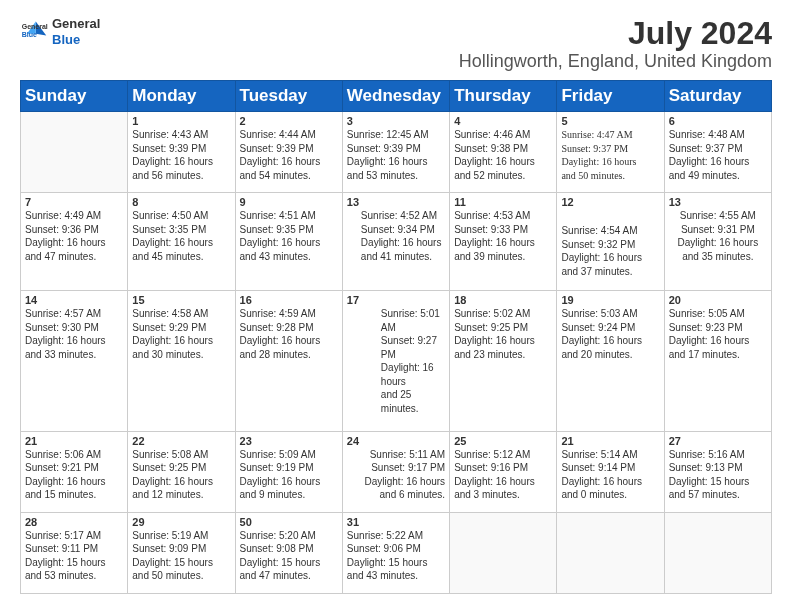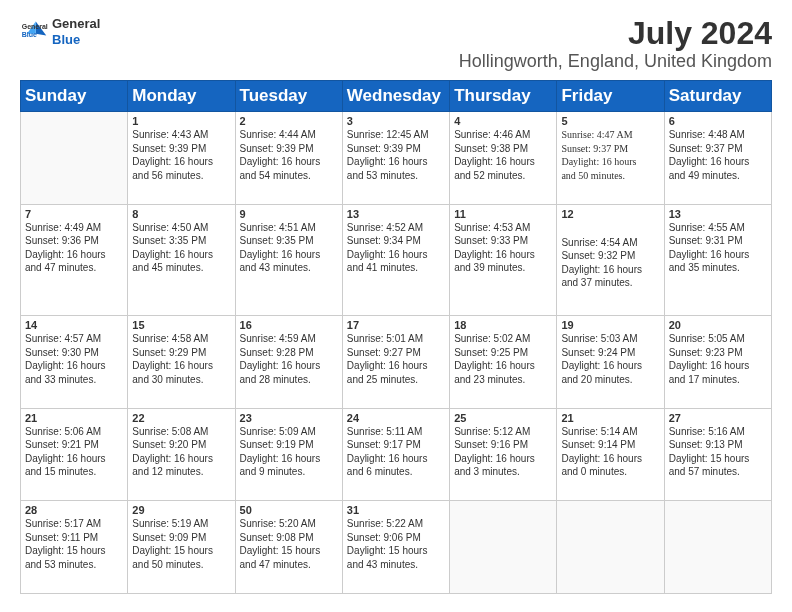--- a/index.html
+++ b/index.html
@@ -185,42 +185,42 @@
           </td>
           <td>
             <span class="day-num">9</span>
             <div class="day-info" style="white-space: pre-line;">Sunrise: 4:51 AM
 Sunset: 9:35 PM
 Daylight: 16 hours
 and 43 minutes.</div>
           </td>
           <td>
             <span class="day-num">13</span>
-            <div class="day-info" style="white-space: pre-line;">Sunrise: 4:52 AM
+            <div class="day-info" style="white-space: pre-line; margin-left: 14px;">Sunrise: 4:52 AM
 Sunset: 9:34 PM
 Daylight: 16 hours
 and 41 minutes.</div>
           </td>
           <td>
             <span class="day-num">11</span>
             <div class="day-info" style="white-space: pre-line;">Sunrise: 4:53 AM
 Sunset: 9:33 PM
 Daylight: 16 hours
 and 39 minutes.</div>
           </td>
           <td>
             <span class="day-num">12</span>
             <div class="day-info" style="white-space: pre-line; margin-top: 16px;">Sunrise: 4:54 AM
 Sunset: 9:32 PM
 Daylight: 16 hours
 and 37 minutes.</div>
           </td>
           <td>
             <span class="day-num">13</span>
-            <div class="day-info" style="white-space: pre-line;">Sunrise: 4:55 AM
+            <div class="day-info" style="white-space: pre-line; text-align: center;">Sunrise: 4:55 AM
 Sunset: 9:31 PM
 Daylight: 16 hours
 and 35 minutes.</div>
           </td>
         </tr>
         <tr>
           <td>
             <span class="day-num">14</span>
             <div class="day-info" style="white-space: pre-line;">Sunrise: 4:57 AM
 Sunset: 9:30 PM
@@ -236,21 +236,21 @@
           </td>
           <td>
             <span class="day-num">16</span>
             <div class="day-info" style="white-space: pre-line;">Sunrise: 4:59 AM
 Sunset: 9:28 PM
 Daylight: 16 hours
 and 28 minutes.</div>
           </td>
           <td>
             <span class="day-num">17</span>
-            <div class="day-info" style="white-space: pre-line;">Sunrise: 5:01 AM
+            <div class="day-info" style="white-space: pre-line; margin-left: 34px;">Sunrise: 5:01 AM
 Sunset: 9:27 PM
 Daylight: 16 hours
 and 25 minutes.</div>
           </td>
           <td>
             <span class="day-num">18</span>
             <div class="day-info" style="white-space: pre-line;">Sunrise: 5:02 AM
 Sunset: 9:25 PM
 Daylight: 16 hours
 and 23 minutes.</div>
@@ -274,34 +274,34 @@
           <td>
             <span class="day-num">21</span>
             <div class="day-info" style="white-space: pre-line;">Sunrise: 5:06 AM
 Sunset: 9:21 PM
 Daylight: 16 hours
 and 15 minutes.</div>
           </td>
           <td>
             <span class="day-num">22</span>
             <div class="day-info" style="white-space: pre-line;">Sunrise: 5:08 AM
-Sunset: 9:20 PM
+Sunset: 9:25 PM
 Daylight: 16 hours
 and 12 minutes.</div>
           </td>
           <td>
             <span class="day-num">23</span>
             <div class="day-info" style="white-space: pre-line;">Sunrise: 5:09 AM
 Sunset: 9:19 PM
 Daylight: 16 hours
 and 9 minutes.</div>
           </td>
           <td>
             <span class="day-num">24</span>
-            <div class="day-info" style="white-space: pre-line;">Sunrise: 5:11 AM
+            <div class="day-info" style="white-space: pre-line; text-align: right;">Sunrise: 5:11 AM
 Sunset: 9:17 PM
 Daylight: 16 hours
 and 6 minutes.</div>
           </td>
           <td>
             <span class="day-num">25</span>
             <div class="day-info" style="white-space: pre-line;">Sunrise: 5:12 AM
 Sunset: 9:16 PM
 Daylight: 16 hours
 and 3 minutes.</div>

